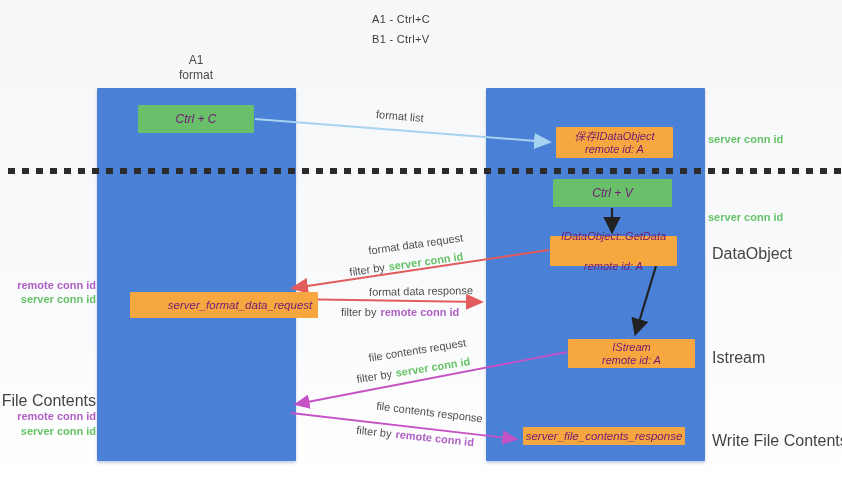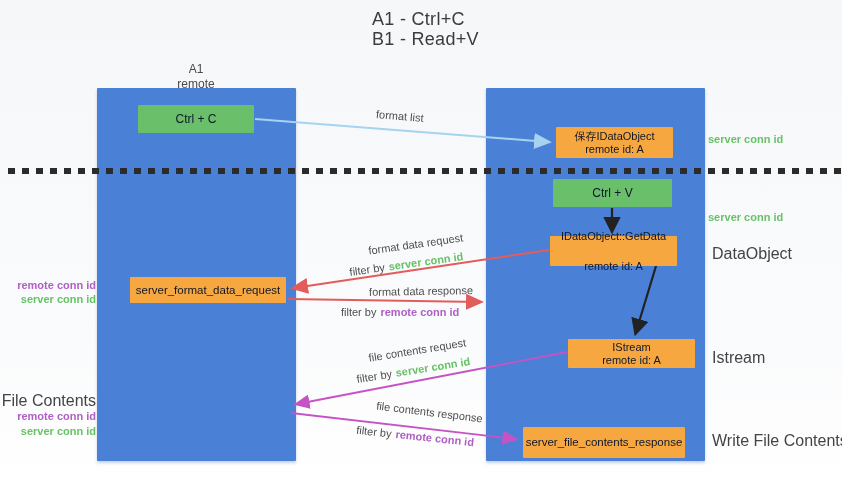--- a/index.html
+++ b/index.html
@@ -3,50 +3,50 @@
 <meta charset="utf-8">
 <style>
   html,body{margin:0;padding:0;background:#eceff1;}
   body{font-family:"Liberation Sans","DejaVu Sans",sans-serif;}
   #stage{
     position:relative;width:842px;height:485px;margin:0 auto;
     background:linear-gradient(180deg,#f6f7f8 0%,#fafbfc 70%,#ffffff 100%);
     overflow:hidden;color:#404040;
   }
   .col{position:absolute;top:88px;height:373px;background:#4a80d6;border-radius:1px;box-shadow:0 2px 3px rgba(90,120,180,.35);}
-  .col-header{position:absolute;top:62px;text-align:center;font-size:12px;line-height:15px;color:#4a4a4a;}
-  .title{position:absolute;top:9px;left:372px;font-size:18px;line-height:20px;color:#3c3c3c;letter-spacing:.3px;}
+  .col-header{position:absolute;top:53px;text-align:center;font-size:12px;line-height:15px;color:#4a4a4a;}
+  .title{position:absolute;top:9px;left:372px;font-size:11px;line-height:20px;color:#3c3c3c;letter-spacing:.3px;}
   .node{position:absolute;display:flex;flex-direction:column;align-items:center;justify-content:center;
-        color:#0f172a;text-align:center;border-radius:1px;z-index:5;}
+        color:#701a75;text-align:center;border-radius:1px;z-index:5;font-style:italic;}
   .green{background:#6abf6a;font-size:12px;}
   .orange{background:#f7a73f;font-size:11px;line-height:13px;}
   .one-line{font-size:11.5px;}
   .alabel{position:absolute;font-size:11px;color:#4e4e4e;white-space:nowrap;z-index:6;}
   .alabel .pre{margin-right:4px;}
   .tx-green{color:#67c267;font-weight:bold;}
   .tx-purple{color:#b05fc4;font-weight:bold;}
   .side{position:absolute;font-size:11px;white-space:nowrap;z-index:6;}
   .side.dark{color:#444;font-size:16px;font-weight:normal;}
   .right-col-label{left:708px;}
   .left-stack{right:746px;text-align:right;}
   svg.overlay{position:absolute;left:0;top:0;z-index:4;}
 </style>
 </head>
 <body>
 
 <div id="stage">
 
   <div class="title">
     <div>A1 - Ctrl+C</div>
-    <div>B1 - Read+V</div>
+    <div>B1 - Ctrl+V</div>
   </div>
 
   <div class="col-header" style="left:146px;width:100px;">
     <div>A1</div>
-    <div>remote</div>
+    <div>format</div>
   </div>
 
   <div class="col" style="left:97px;width:199px;"></div>
   <div class="col" style="left:486px;width:219px;"></div>
 
   <svg class="overlay" width="842" height="485" viewBox="0 0 842 485">
     <defs>
       <marker id="m-blue" markerWidth="9" markerHeight="8" refX="7" refY="4" orient="auto">
         <path d="M0,0 L9,4 L0,8 z" fill="#a6d3ef"></path>
       </marker>
@@ -75,21 +75,21 @@
 
     <line x1="567" y1="352" x2="297" y2="404" stroke="#c653c6" stroke-width="1.8" marker-end="url(#m-mag)"></line>
 
     <line x1="291" y1="413" x2="515" y2="439" stroke="#c653c6" stroke-width="1.8" marker-end="url(#m-mag)"></line>
   </svg>
 
   <div class="node green" style="left:138px;top:105px;width:116px;height:28px;">
     <span>Ctrl + C</span>
   </div>
 
-  <div class="node orange one-line" style="left:130px;top:277px;width:156px;height:26px;">
+  <div class="node orange one-line" style="left:130px;top:292px;width:156px;height:26px;padding-left:32px;">
     <span>server_format_data_request</span>
   </div>
 
 
   <div class="node orange" style="left:556px;top:127px;width:117px;height:31px;">
     <span>保存IDataObject</span>
     <span>remote id: A</span>
   </div>
 
   <div class="node green" style="left:553px;top:179px;width:119px;height:28px;text-align:right;">
@@ -100,21 +100,21 @@
     <span>IDataObject::GetData</span>
     <span>remote id: A</span>
   </div>
 
 
   <div class="node orange" style="left:568px;top:339px;width:127px;height:29px;">
     <span>IStream</span>
     <span>remote id: A</span>
   </div>
 
-  <div class="node orange one-line" style="left:523px;top:427px;width:162px;height:31px;">
+  <div class="node orange one-line" style="left:523px;top:427px;width:162px;height:18px;">
     <span>server_file_contents_response</span>
   </div>
 
   <div class="alabel" style="left:376px;top:110px;transform:rotate(5deg);">format list</div>
 
   <div class="alabel" style="left:368px;top:238px;transform:rotate(-8deg);">format data request</div>
   <div class="alabel" style="left:349px;top:258px;transform:rotate(-8deg);">
     <span class="pre">filter by</span><span class="tx-green">server conn id</span>
   </div>
 

